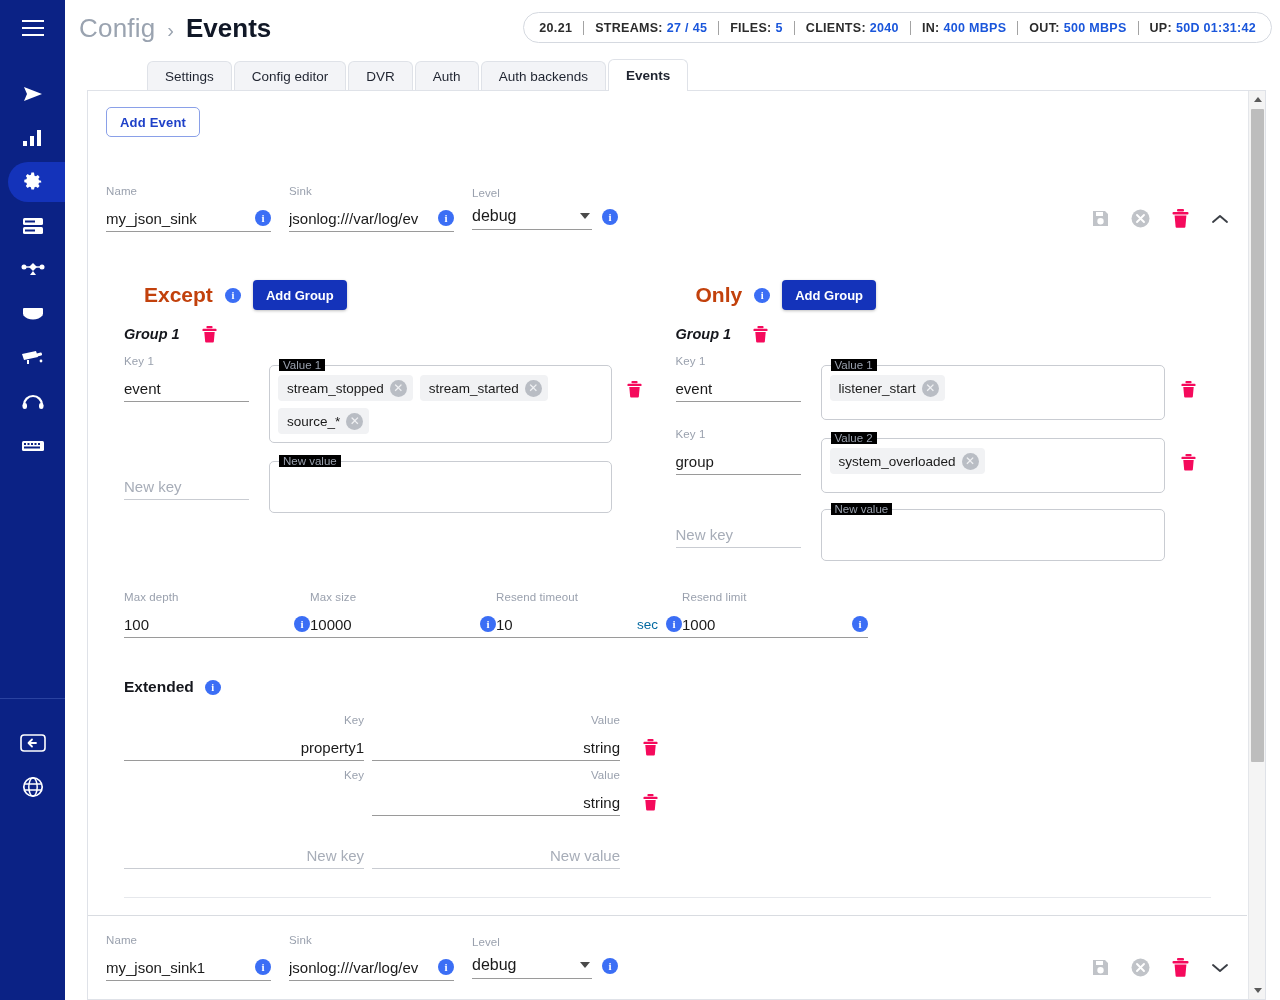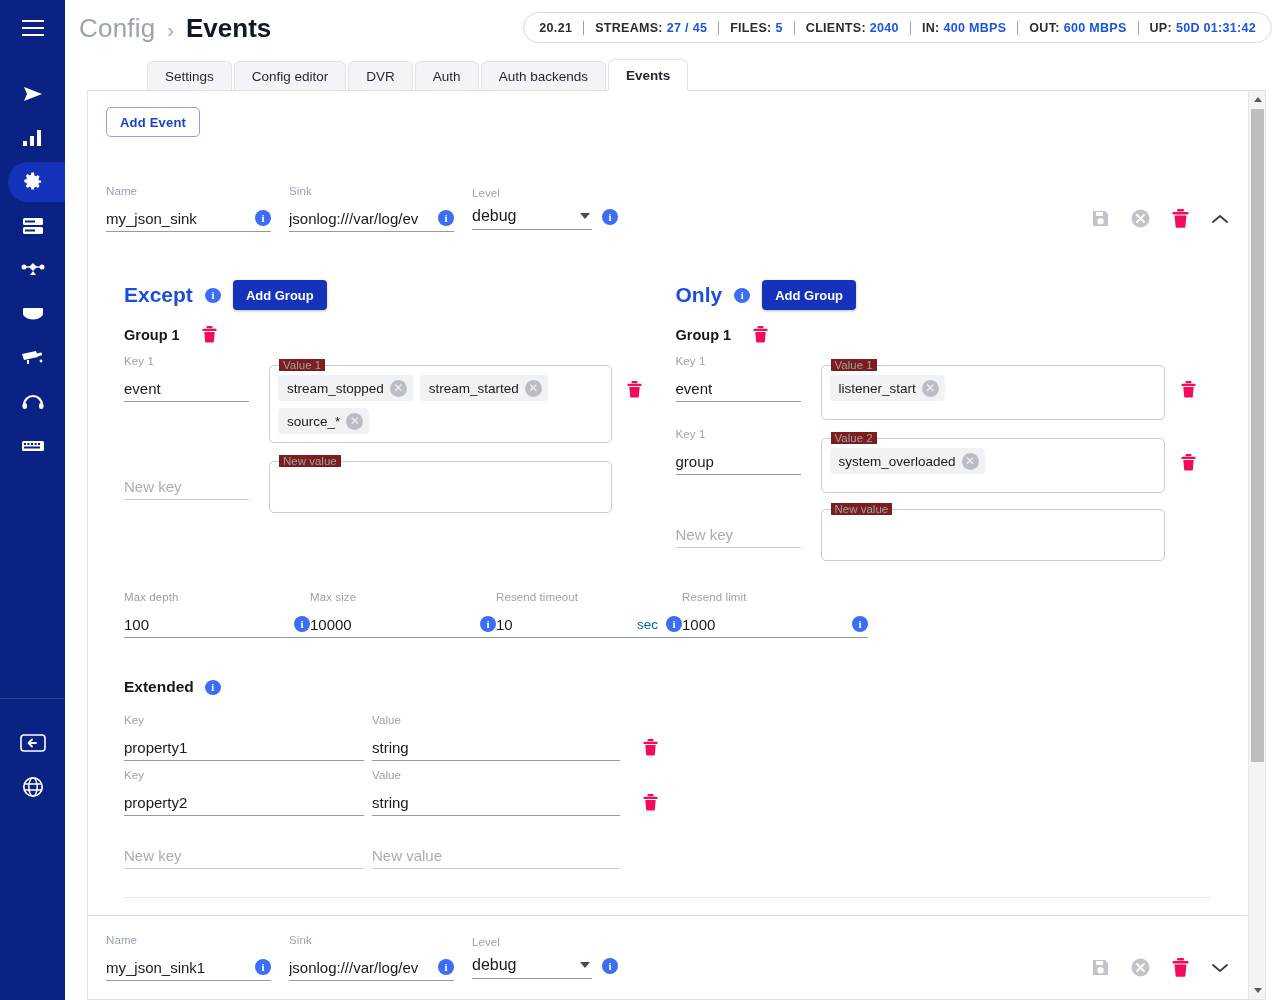--- a/index.html
+++ b/index.html
@@ -163,45 +163,45 @@
 
   .row-actions {
     position: absolute; right: 18px; display: flex; align-items: center; gap: 22px;
   }
   .icon-btn { cursor: pointer; display: flex; align-items: center; justify-content: center; }
 
   
   .cond-wrap { display: flex; padding: 0 18px; }
   .cond-col { width: 50%; position: relative; }
   .cond-title-row { display: flex; align-items: center; gap: 12px; margin-bottom: 16px; }
-  .cond-title { font-size: 21px; font-weight: 700; color: #1d4ed8; }
+  .cond-title { font-size: 21px; font-weight: 700; color: #c2410c; margin-left: 20px; }
   .add-group-btn {
     height: 30px; padding: 0 13px;
     display: inline-flex; align-items: center;
     background: #1433ba; color: #fff; border: none; border-radius: 4px;
     font-size: 13px; font-weight: 700; cursor: pointer;
     box-shadow: 0 1px 3px rgba(0,0,0,.25);
   }
-  .group-label-row { display: flex; align-items: flex-end; gap: 22px; margin-bottom: 12px; }
+  .group-label-row { display: flex; align-items: flex-start; gap: 22px; margin-bottom: 12px; font-style: italic; }
   .group-label { font-size: 14.5px; font-weight: 700; color: #15171d; }
 
   .kv-row { display: flex; align-items: flex-start; }
   .key-col { width: 125px; flex: 0 0 125px; }
   .val-col { flex: 1 1 auto; }
   .del-col { width: 46px; flex: 0 0 46px; display: flex; justify-content: center; padding-top: 26px; }
 
   .chipbox {
     position: relative;
     border: 1px solid #c9ccd2; border-radius: 5px;
     min-height: 58px; padding: 9px 8px 8px 8px;
     display: flex; flex-wrap: wrap; align-content: flex-start; gap: 7px;
   }
   .chipbox-label {
     position: absolute; top: -7px; left: 9px;
-    background: #7f1d1d; padding: 0 4px;
+    background: #000000; padding: 0 4px;
     font-size: 11.5px; color: #9aa1ae; text-align: right;
   }
   .chip {
     display: inline-flex; align-items: center; gap: 6px;
     background: #f1f2f4; border-radius: 4px;
     height: 26px; padding: 0 6px 0 9px;
     font-size: 13.5px; color: #1a1a1a;
   }
   .chip-x {
     width: 17px; height: 17px; border-radius: 50%;
@@ -215,21 +215,21 @@
   }
 
   
   .settings-row { display: flex; padding: 0 18px; gap: 0; }
   .set-field { width: 186px; margin-right: 0; }
 
   
   .ext-wrap { padding: 0 18px; }
   .ext-title-row { display: flex; align-items: center; gap: 11px; margin-bottom: 18px; }
   .ext-title { font-size: 15.5px; font-weight: 700; color: #15171d; }
-  .ext-row { display: flex; align-items: flex-start; }
+  .ext-row { display: flex; align-items: flex-start; text-align: right; }
   .ext-key { width: 240px; flex: 0 0 240px; }
   .ext-val { width: 248px; flex: 0 0 248px; }
   .ext-del { width: 60px; display: flex; justify-content: center; padding-top: 25px; }
 
   .hr { height: 1px; background: #e6e8ec; margin: 0 18px; }
   .hr2 { height: 1px; background: #d9dce1; margin: 0; }
 
   
   .scrollbar {
     position: absolute; right: 0; top: 0; bottom: 0; width: 17px;
@@ -411,21 +411,21 @@
         <div class="st-cell">
           <span class="st-key">CLIENTS:</span>
           <span class="st-val">2040</span>
         </div>
         <div class="st-cell">
           <span class="st-key">IN:</span>
           <span class="st-val">400 MBPS</span>
         </div>
         <div class="st-cell">
           <span class="st-key">OUT:</span>
-          <span class="st-val">600 MBPS</span>
+          <span class="st-val">500 MBPS</span>
         </div>
         <div class="st-cell">
           <span class="st-key">UP:</span>
           <span class="st-val">50D 01:31:42</span>
         </div>
       </div>
     </div>
 
     <div class="tabs">
       <div class="tab">Settings</div>
@@ -715,23 +715,20 @@
                       <rect x="0.5" y="3" width="16" height="2.6" rx="1" fill="#f50a5c"></rect>
                       <path d="M2.6 6.6h11.8l-1 11.2a1 1 0 0 1-1 .9H4.6a1 1 0 0 1-1-.9L2.6 6.6z" fill="#f50a5c"></path>
                     </svg>
                 </span>
               </div>
             </div>
 
             <div class="ext-row" style="margin-top:8px;">
               <div class="field ext-key">
                 <span class="field-label">Key</span>
-                <div class="field-line">
-                  <span class="field-val">property2</span>
-                </div>
               </div>
               <div class="field ext-val" style="margin-left:8px;">
                 <span class="field-label">Value</span>
                 <div class="field-line">
                   <span class="field-val">string</span>
                 </div>
               </div>
               <div class="ext-del">
                 <span class="icon-btn">
                   <svg class="trash" width="15" height="17" viewBox="0 0 17 19">

